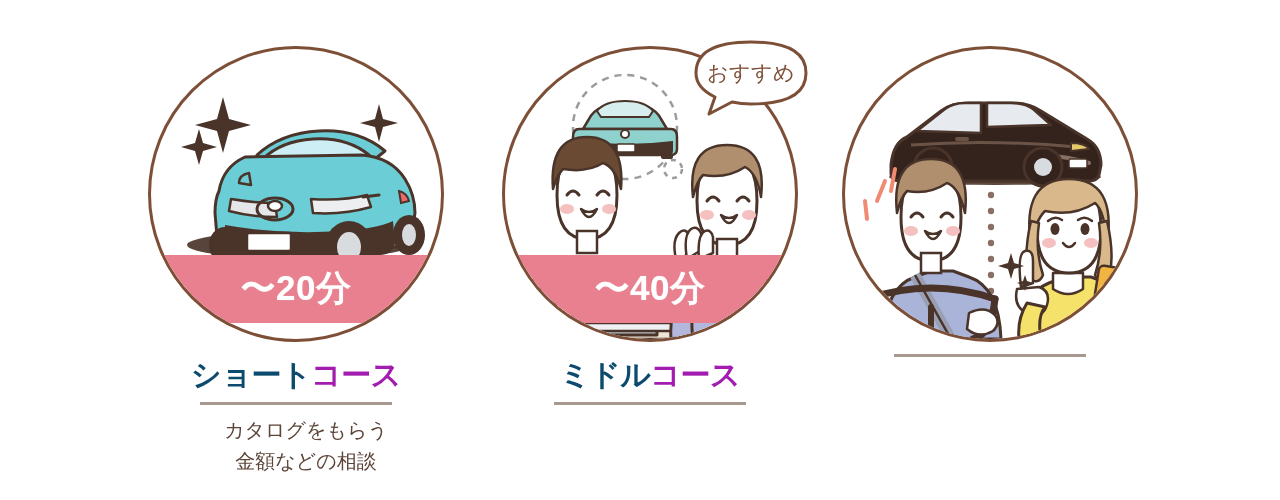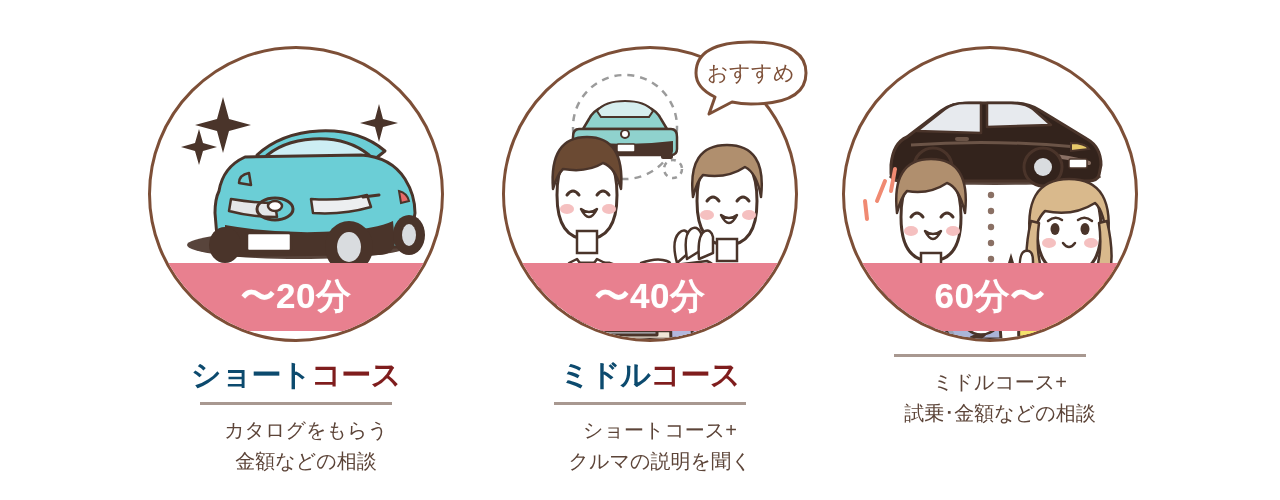--- a/index.html
+++ b/index.html
@@ -47,21 +47,21 @@
   }
   .scene {
     position: absolute;
     inset: 0;
   }
   .scene svg { display: block; width: 100%; height: 100%; }
 
   .band {
     position: absolute;
     left: 0; right: 0;
-    bottom: 8px;
+    bottom: 16px;
     height: 23.5%;
     background: #e8808f;
     display: flex;
     align-items: center;
     justify-content: center;
     pointer-events: none;
   }
   .band-label {
     color: #ffffff;
     font-size: 35px;
@@ -97,21 +97,21 @@
   
   .course-title {
     margin-top: 18px;
     font-size: 30px;
     font-weight: bold;
     letter-spacing: -0.5px;
     line-height: 1;
     white-space: nowrap;
   }
   .t-accent { color: #0c4a6e; }
-  .t-base   { color: #7f1d1d; }
+  .t-base   { color: #a21caf; }
 
   .divider {
     margin-top: 12px;
     width: 192px;
     height: 3px;
     background: #a89890;
   }
 
   .desc {
     margin-top: 10px;
@@ -304,24 +304,20 @@
         <div class="bubble-text">おすすめ</div>
       </div>
     </div>
 
     <div class="course-title">
       <span class="t-accent">ミドル</span><span class="t-base">コース</span>
     </div>
 
     <div class="divider"></div>
 
-    <div class="desc">
-      <div>ショートコース+</div>
-      <div>クルマの説明を聞く</div>
-    </div>
   </div>
 
   <div class="card card-3">
     <div class="circle-wrap">
       <div class="circle">
 
         <div class="scene">
           <svg viewBox="0 0 290 290" xmlns="http://www.w3.org/2000/svg">
 
             <g>
@@ -427,28 +423,21 @@
               <g>
                 <rect x="250" y="218" width="30" height="56" rx="5" transform="rotate(9 265 246)" fill="#f2b441" stroke="#4a342a" stroke-width="2.5"></rect>
                 <path d="M262 272 q16 -8 26 0 q6 8 -4 14 q-16 6 -24 -4 z" fill="#ffffff" stroke="#4a342a" stroke-width="2.5" stroke-linejoin="round"></path>
               </g>
 
               <path d="M182 254 q-10 16 -8 36 l22 0 q-4 -22 4 -32 z" fill="#f5e26b" stroke="#4a342a" stroke-width="3" stroke-linejoin="round"></path>
             </g>
           </svg>
         </div>
 
-        <div class="band">
-          <span class="band-label">60分〜</span>
-        </div>
       </div>
     </div>
 
 
     <div class="divider"></div>
 
-    <div class="desc">
-      <div>ミドルコース+</div>
-      <div>試乗･金額などの相談</div>
-    </div>
   </div>
 
 </div>
 
 </body></html>

